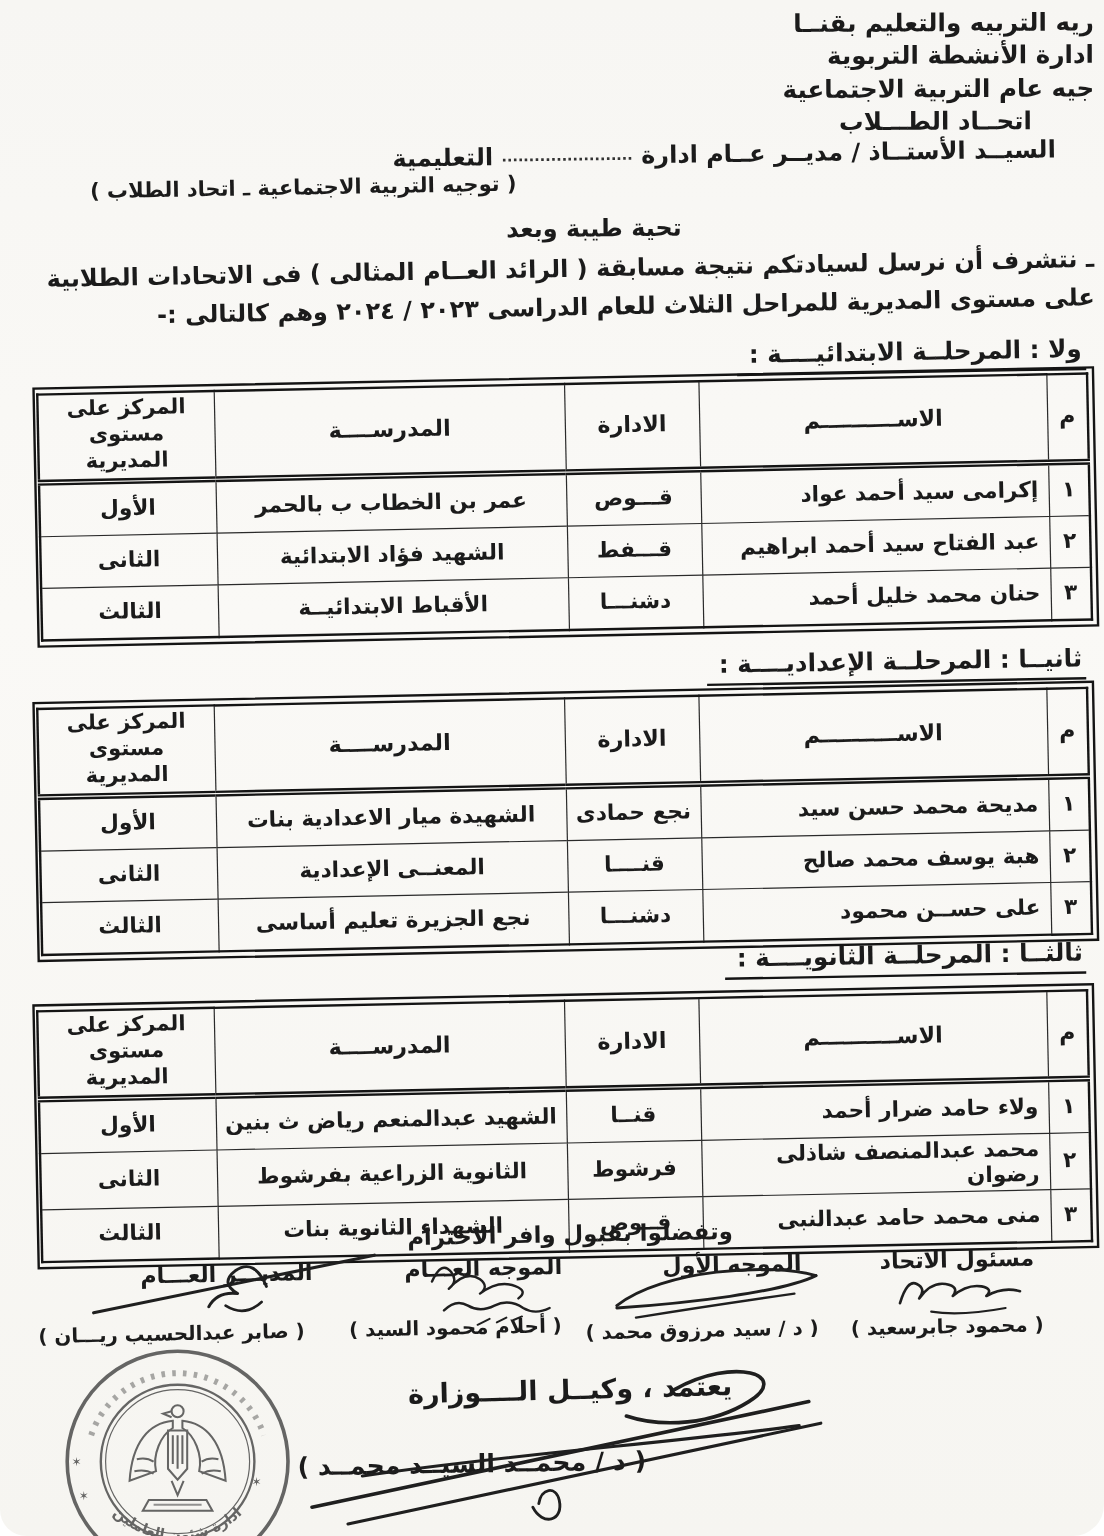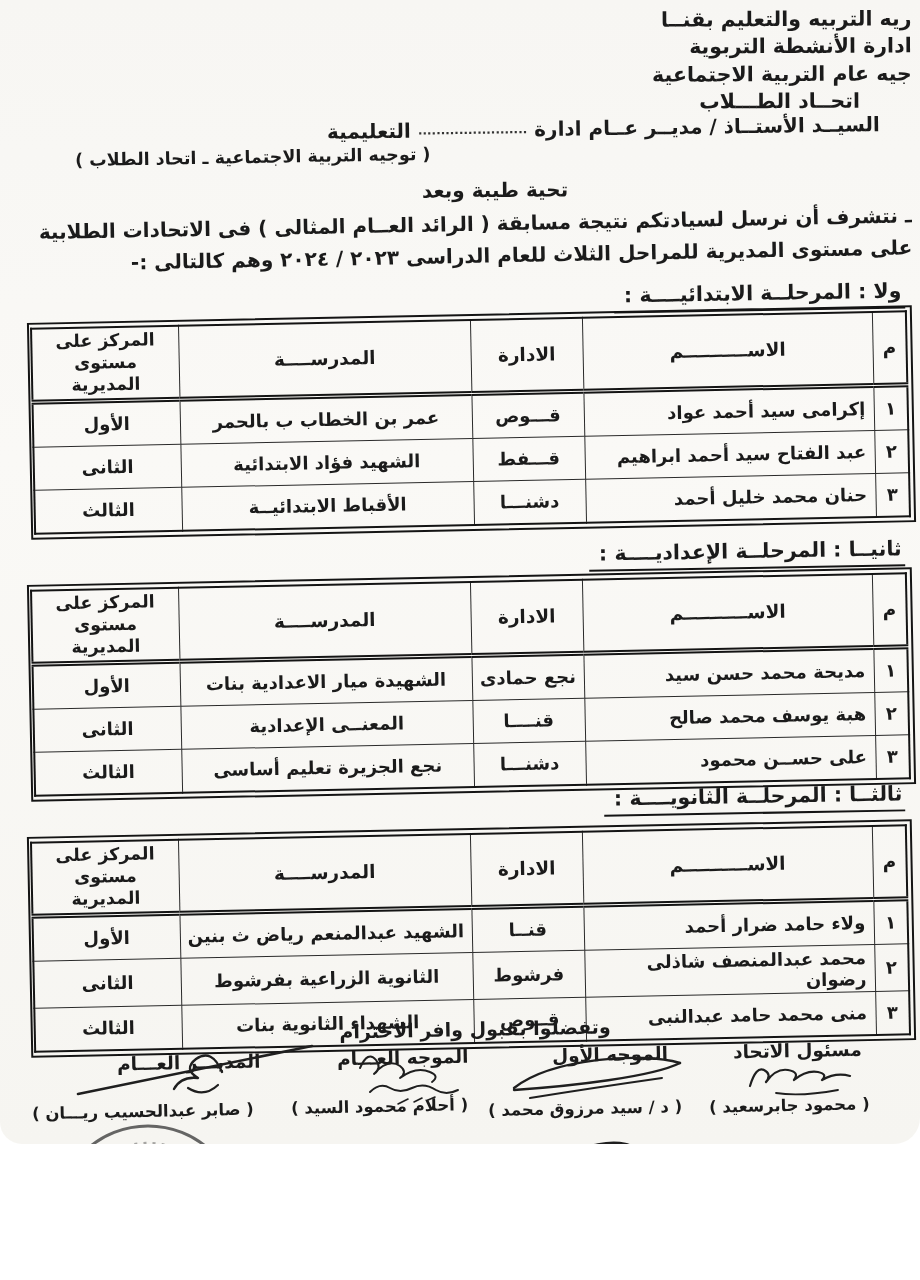--- a/index.html
+++ b/index.html
@@ -1,17 +1,17 @@
 <!DOCTYPE html>
 <html lang="ar" dir="rtl"><head>
 <meta charset="utf-8">
 <style>
   html,body{margin:0;padding:0;background:#ffffff;}
   .page{
-    position:relative;width:920px;height:1144px;overflow:hidden;
+    position:relative;width:920px;height:1280px;overflow:hidden;
     background:linear-gradient(180deg,#f7f6f3 0%,#faf9f6 40%,#f6f5f1 100%);
     border-radius:0 0 26px 22px;
     font-family:"DejaVu Sans", sans-serif;
     font-weight:700;color:#1b1b1b;direction:rtl;
   }
   .abs{position:absolute;}
   
   .letterhead{top:6px;right:8px;text-align:right;font-size:20.5px;line-height:1.33;transform:rotate(-0.3deg);}
   .lh-line{white-space:nowrap;}
   .lh-line.indent{padding-left:0;margin-right:0;transform:translateX(-52px);}

